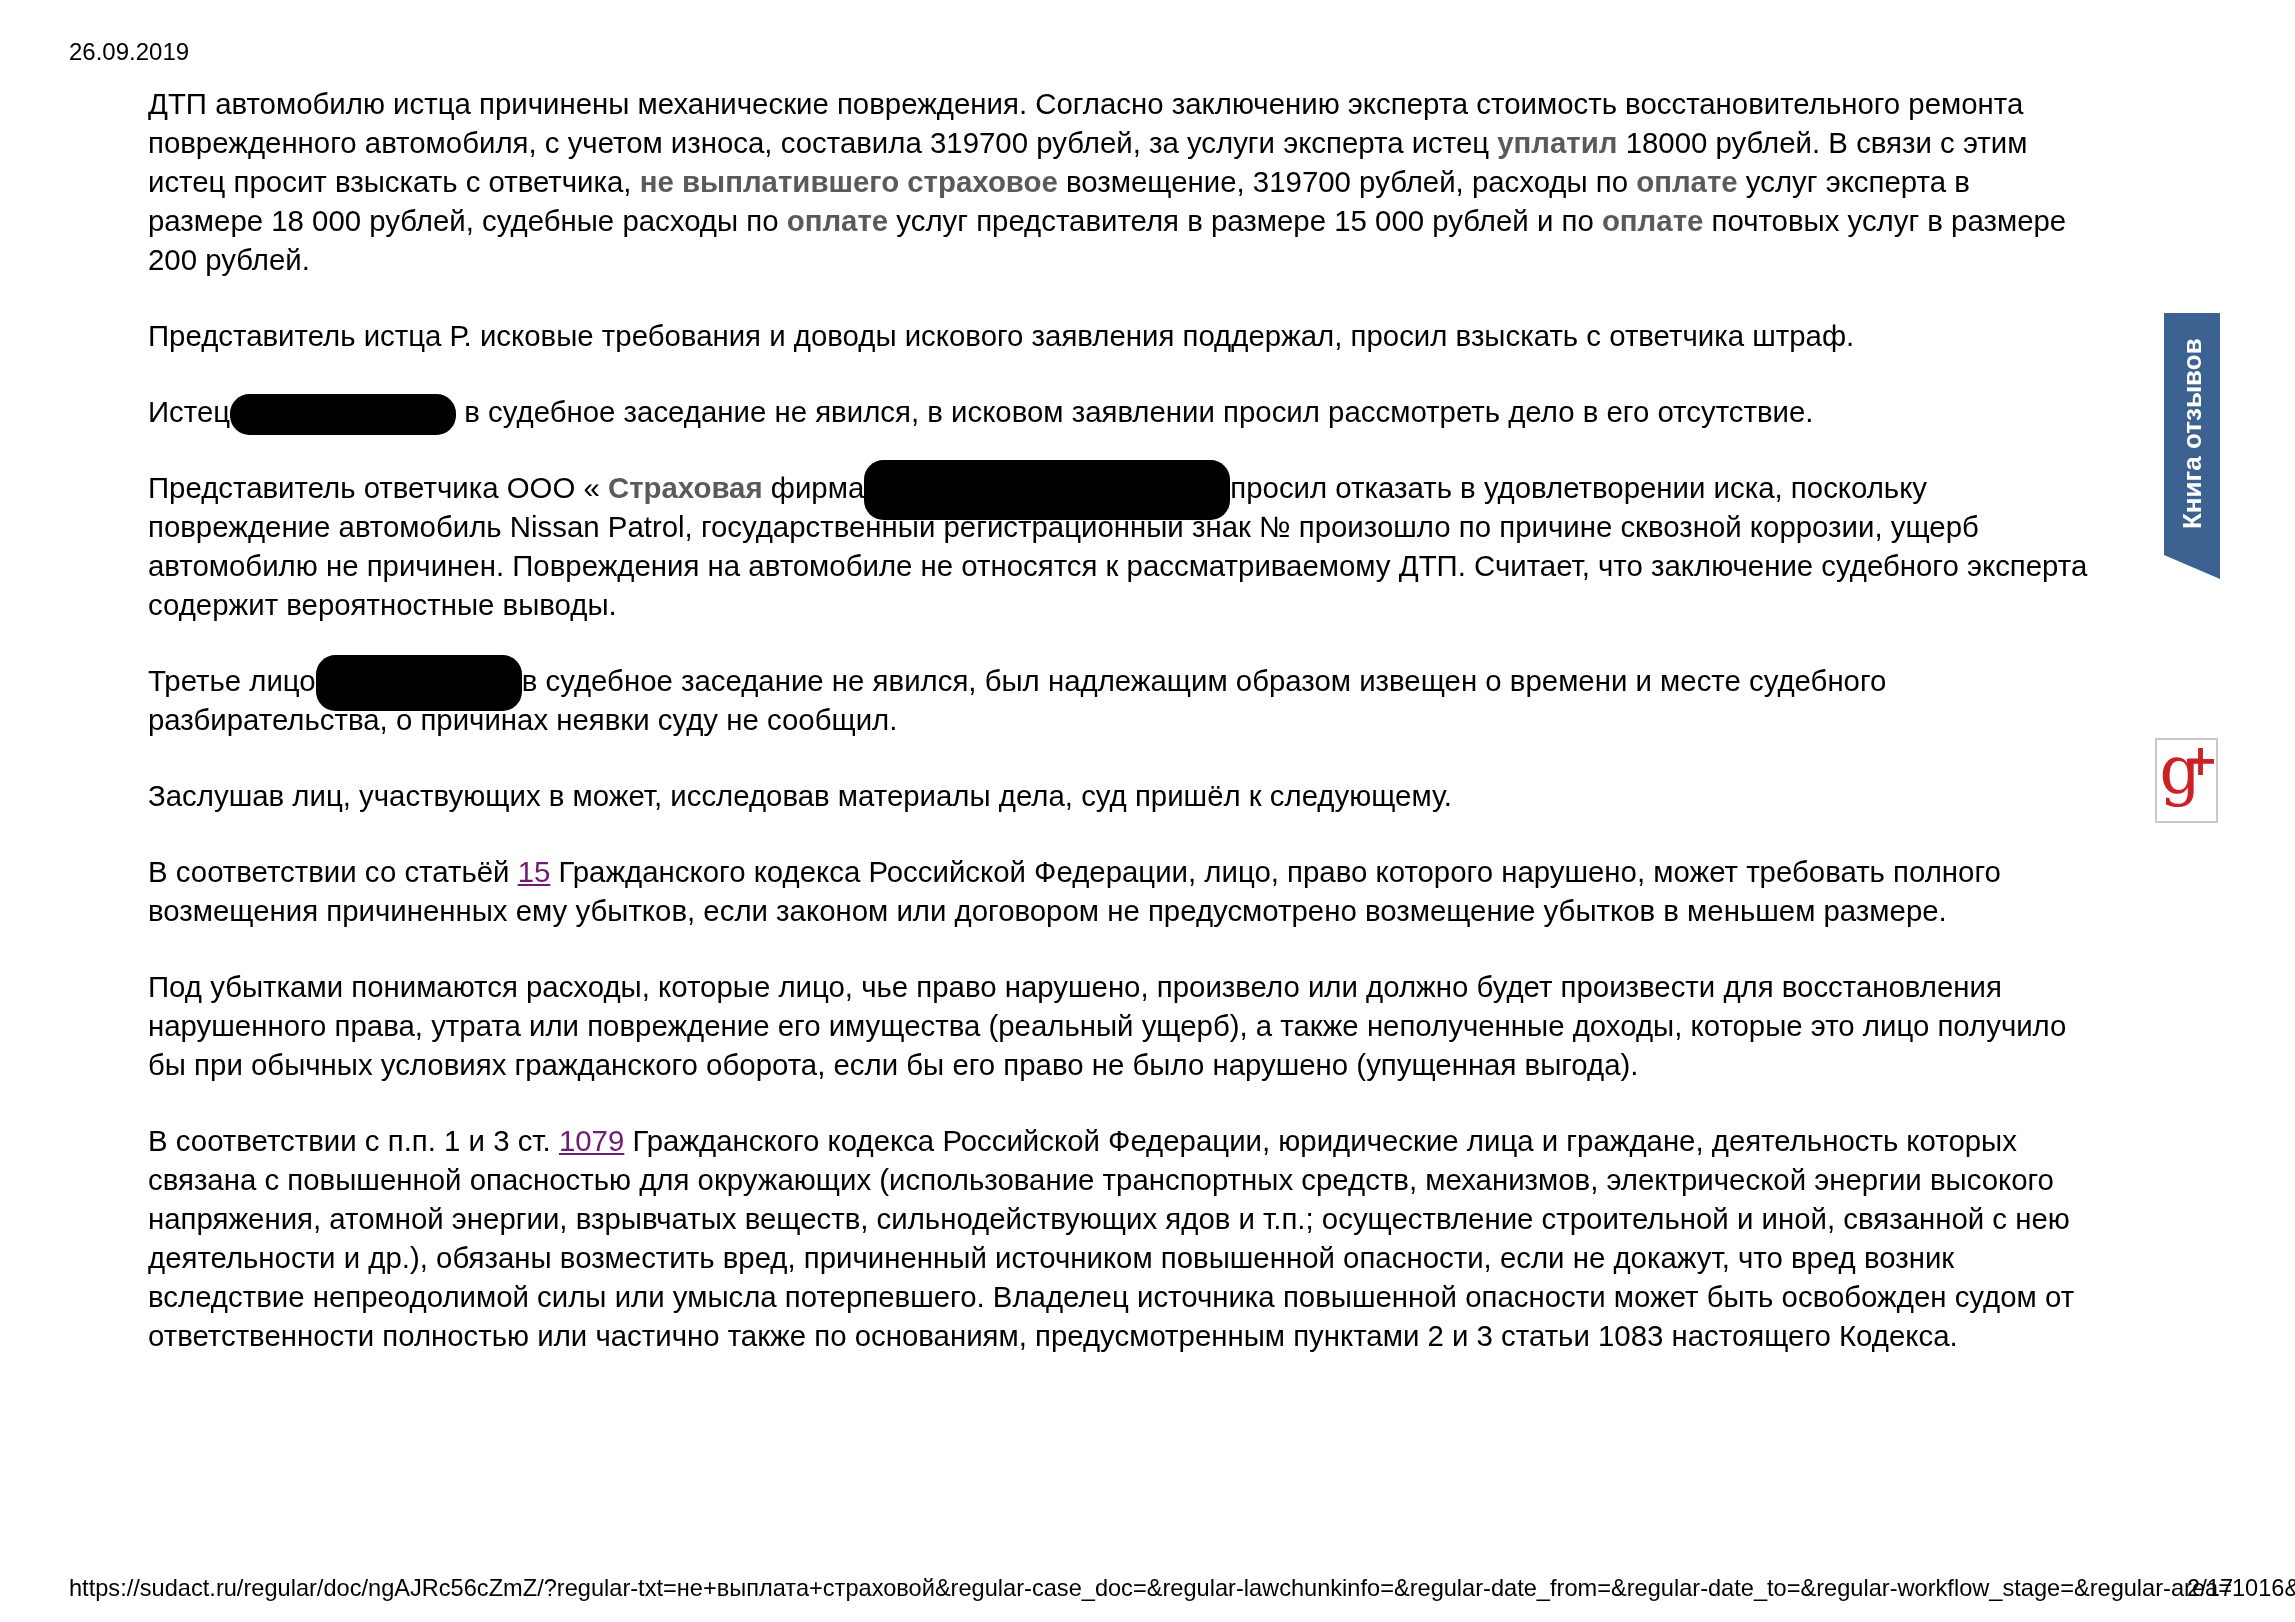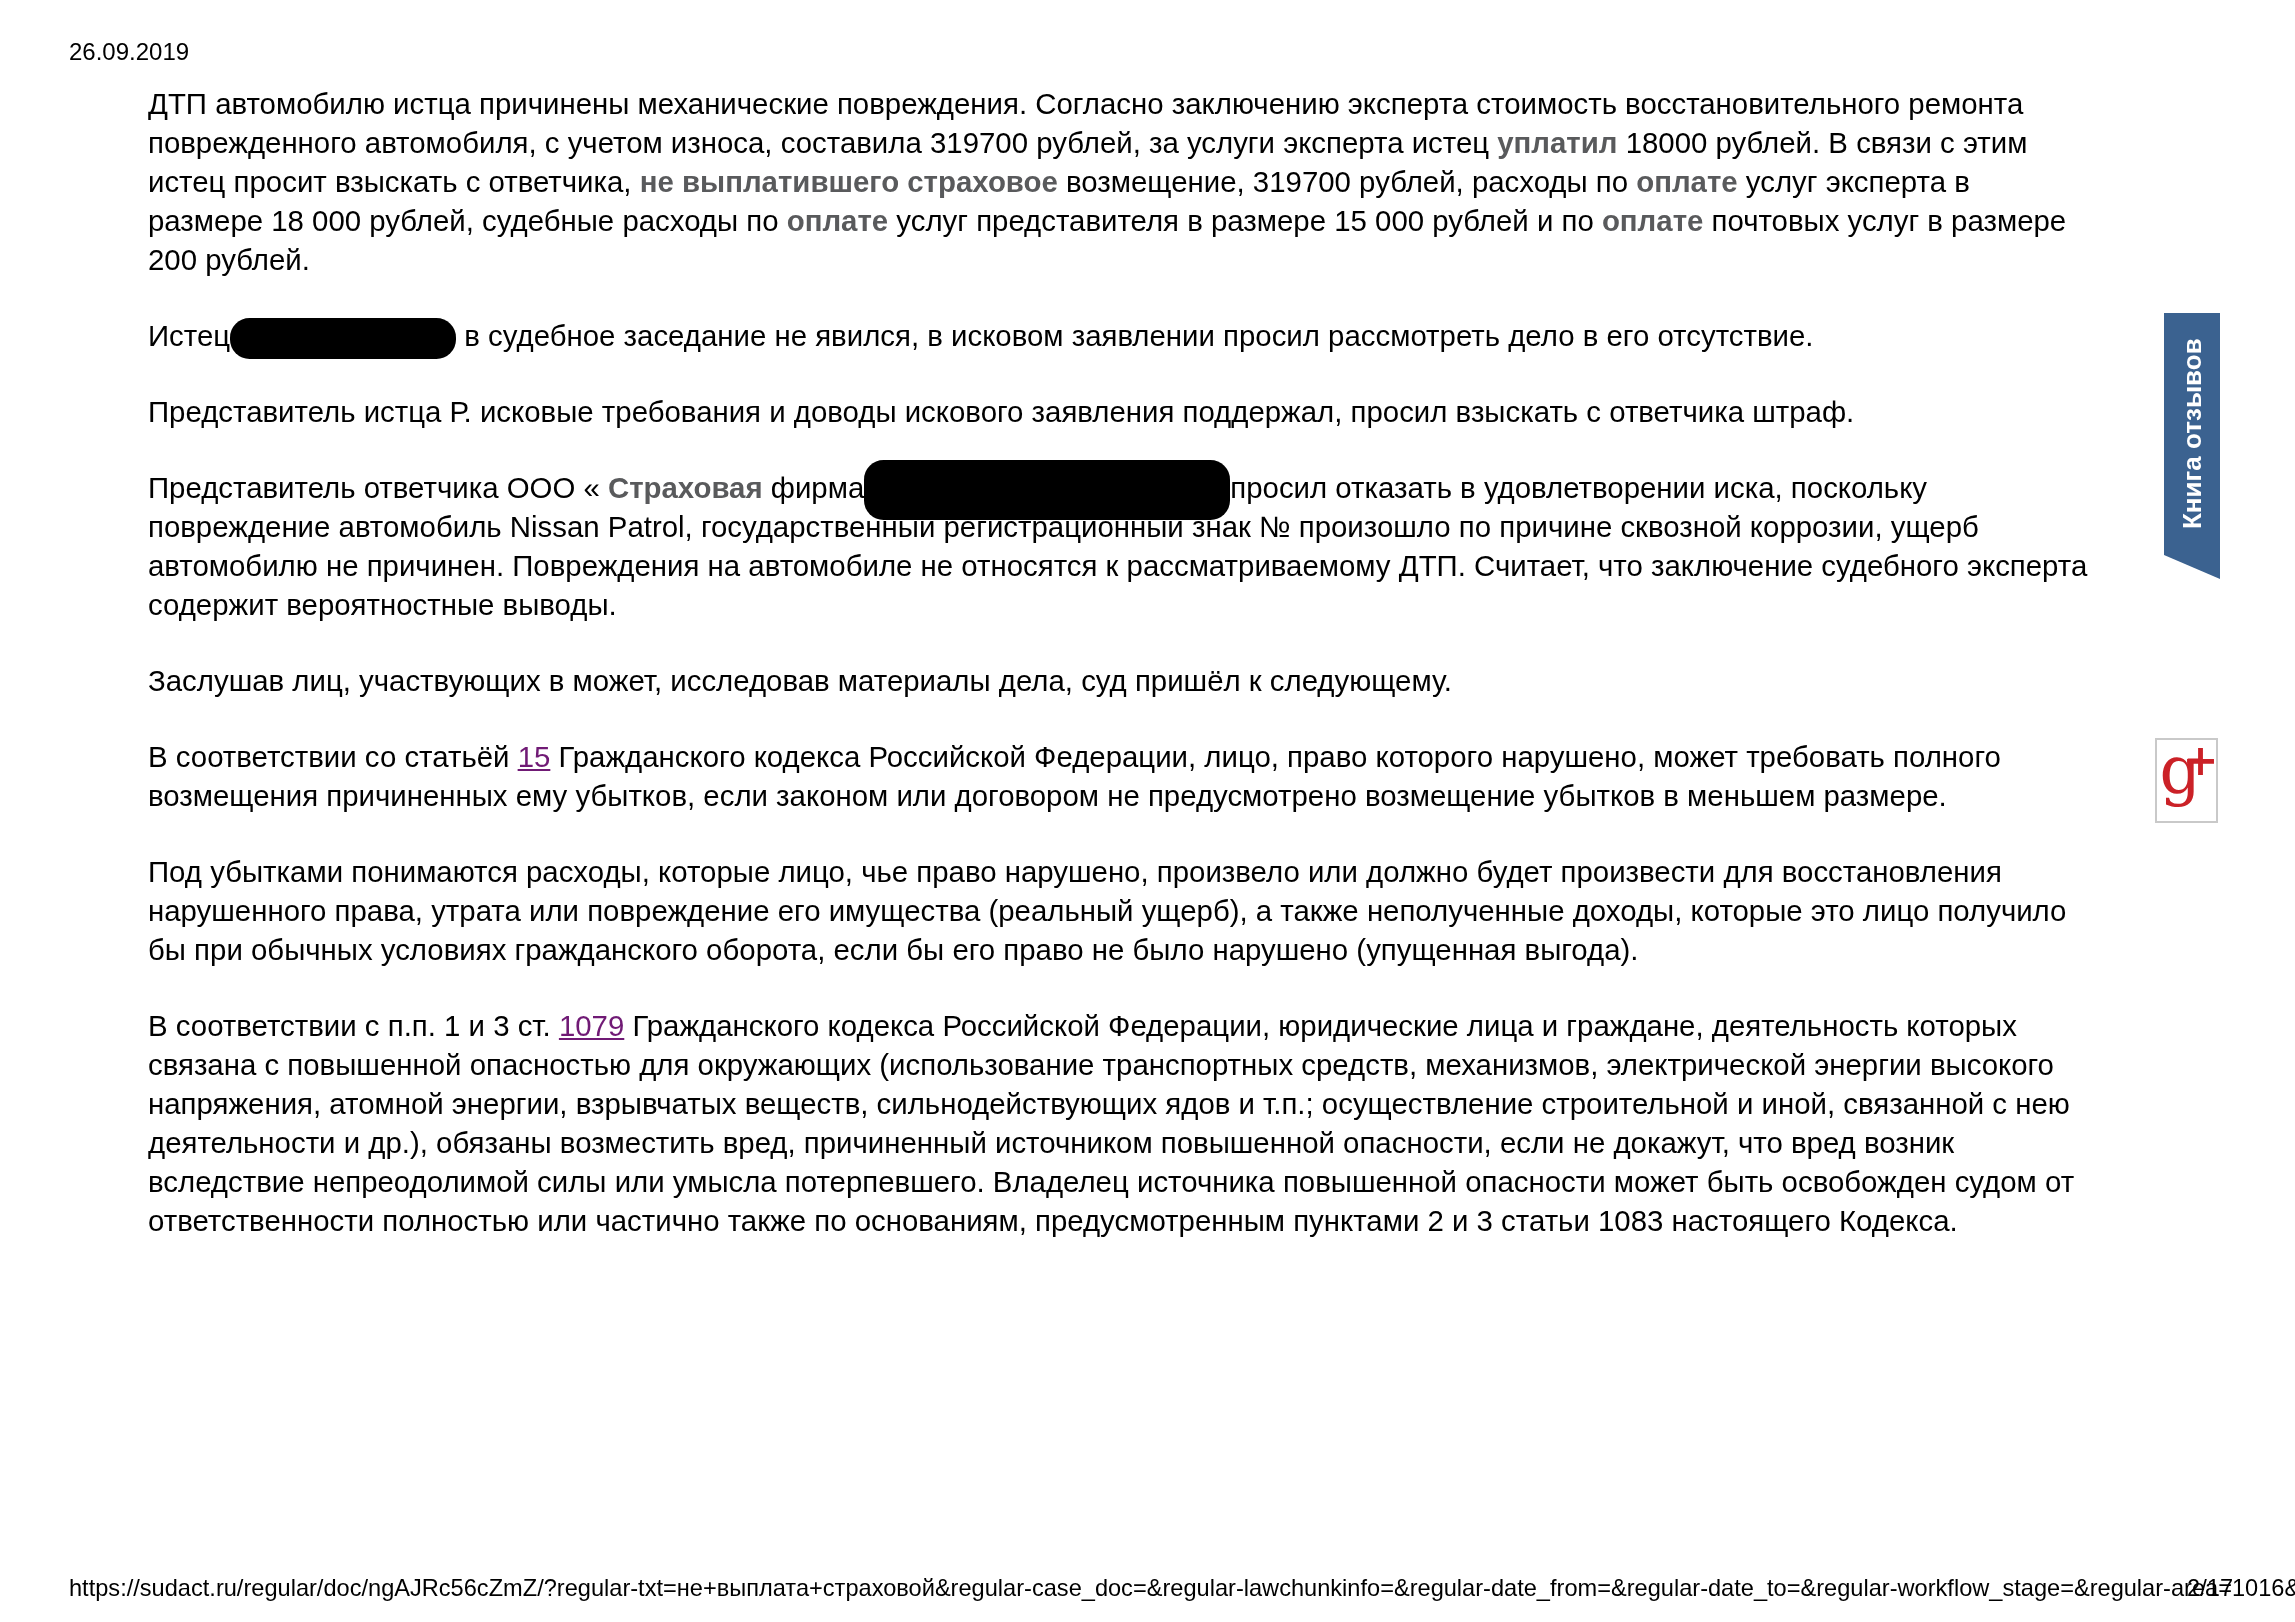--- a/index.html
+++ b/index.html
@@ -41,23 +41,24 @@
 <body>
 
 <div class="page">
 
   <div class="print-header">
     <span class="print-date">26.09.2019</span>
   </div>
 
   <div class="content">
       <p class="para">ДТП автомобилю истца причинены механические повреждения. Согласно заключению эксперта стоимость восстановительного ремонта поврежденного автомобиля, с учетом износа, составила 319700 рублей, за услуги эксперта истец <b class="hl">уплатил</b> 18000 рублей. В связи с этим истец просит взыскать с ответчика, <b class="hl">не выплатившего страховое</b> возмещение, 319700 рублей, расходы по <b class="hl">оплате</b> услуг эксперта в размере 18 000 рублей, судебные расходы по <b class="hl">оплате</b> услуг представителя в размере 15 000 рублей и по <b class="hl">оплате</b> почтовых услуг в размере 200 рублей.</p>
+      <p class="para">Представитель истца Р. исковые требования и доводы искового заявления поддержал, просил взыскать с ответчика штраф.</p>
       <p class="para">Истец<span class="redacted" style="width: 226px; height: 41px;"></span> в судебное заседание не явился, в исковом заявлении просил рассмотреть дело в его отсутствие.</p>
-      <p class="para">Представитель истца Р. исковые требования и доводы искового заявления поддержал, просил взыскать с ответчика штраф.</p>
       <p class="para">Представитель ответчика ООО « <b class="hl">Страховая</b> фирма<span class="redacted" style="width: 366px; height: 60px;"></span>просил отказать в удовлетворении иска, поскольку повреждение автомобиль Nissan Patrol, государственный регистрационный знак № произошло по причине сквозной коррозии, ущерб автомобилю не причинен. Повреждения на автомобиле не относятся к рассматриваемому ДТП. Считает, что заключение судебного эксперта содержит вероятностные выводы.</p>
+      <p class="para">Третье лицо<span class="redacted" style="width: 206px; height: 56px;"></span>в судебное заседание не явился, был надлежащим образом извещен о времени и месте судебного разбирательства, о причинах неявки суду не сообщил.</p>
       <p class="para">Заслушав лиц, участвующих в может, исследовав материалы дела, суд пришёл к следующему.</p>
       <p class="para">В соответствии со статьёй <a class="law-link" href="#">15</a> Гражданского кодекса Российской Федерации, лицо, право которого нарушено, может требовать полного возмещения причиненных ему убытков, если законом или договором не предусмотрено возмещение убытков в меньшем размере.</p>
       <p class="para">Под убытками понимаются расходы, которые лицо, чье право нарушено, произвело или должно будет произвести для восстановления нарушенного права, утрата или повреждение его имущества (реальный ущерб), а также неполученные доходы, которые это лицо получило бы при обычных условиях гражданского оборота, если бы его право не было нарушено (упущенная выгода).</p>
       <p class="para">В соответствии с п.п. 1 и 3 ст. <a class="law-link" href="#">1079</a> Гражданского кодекса Российской Федерации, юридические лица и граждане, деятельность которых связана с повышенной опасностью для окружающих (использование транспортных средств, механизмов, электрической энергии высокого напряжения, атомной энергии, взрывчатых веществ, сильнодействующих ядов и т.п.; осуществление строительной и иной, связанной с нею деятельности и др.), обязаны возместить вред, причиненный источником повышенной опасности, если не докажут, что вред возник вследствие непреодолимой силы или умысла потерпевшего. Владелец источника повышенной опасности может быть освобожден судом от ответственности полностью или частично также по основаниям, предусмотренным пунктами 2 и 3 статьи 1083 настоящего Кодекса.</p>
     </div>
 
   <div class="feedback-tab">
     <span class="label">Книга отзывов</span>
   </div>
 

